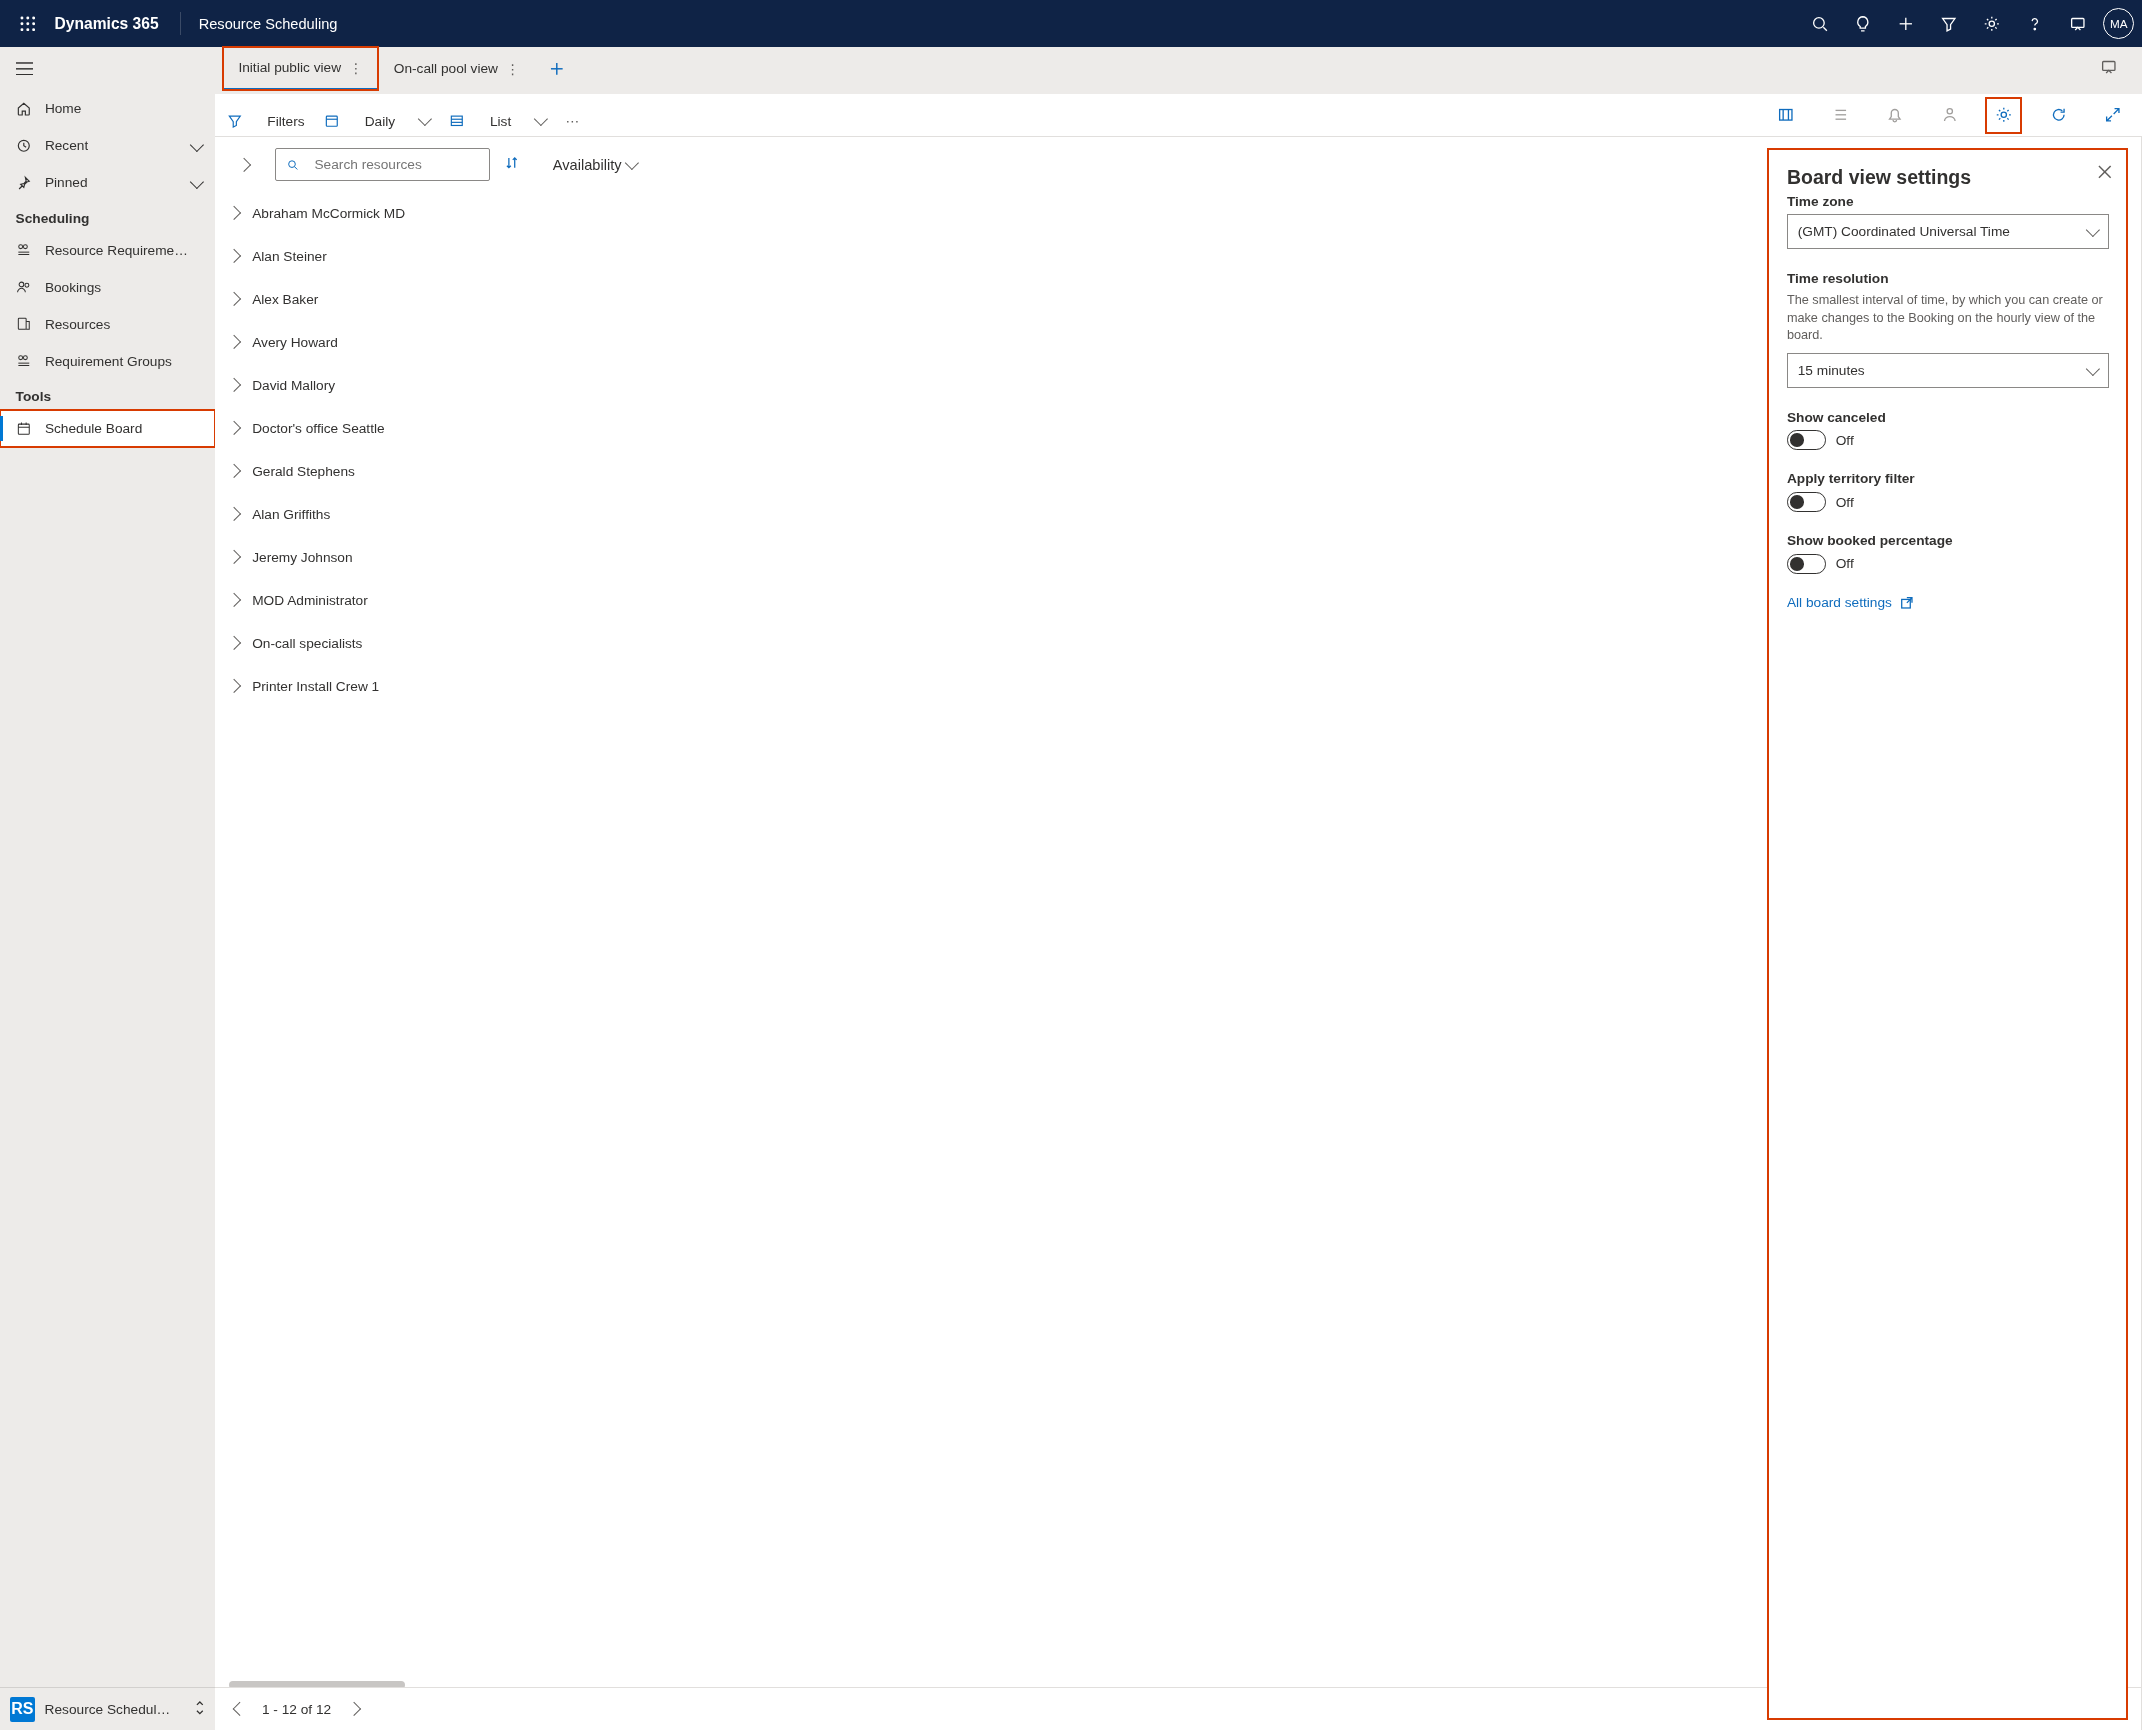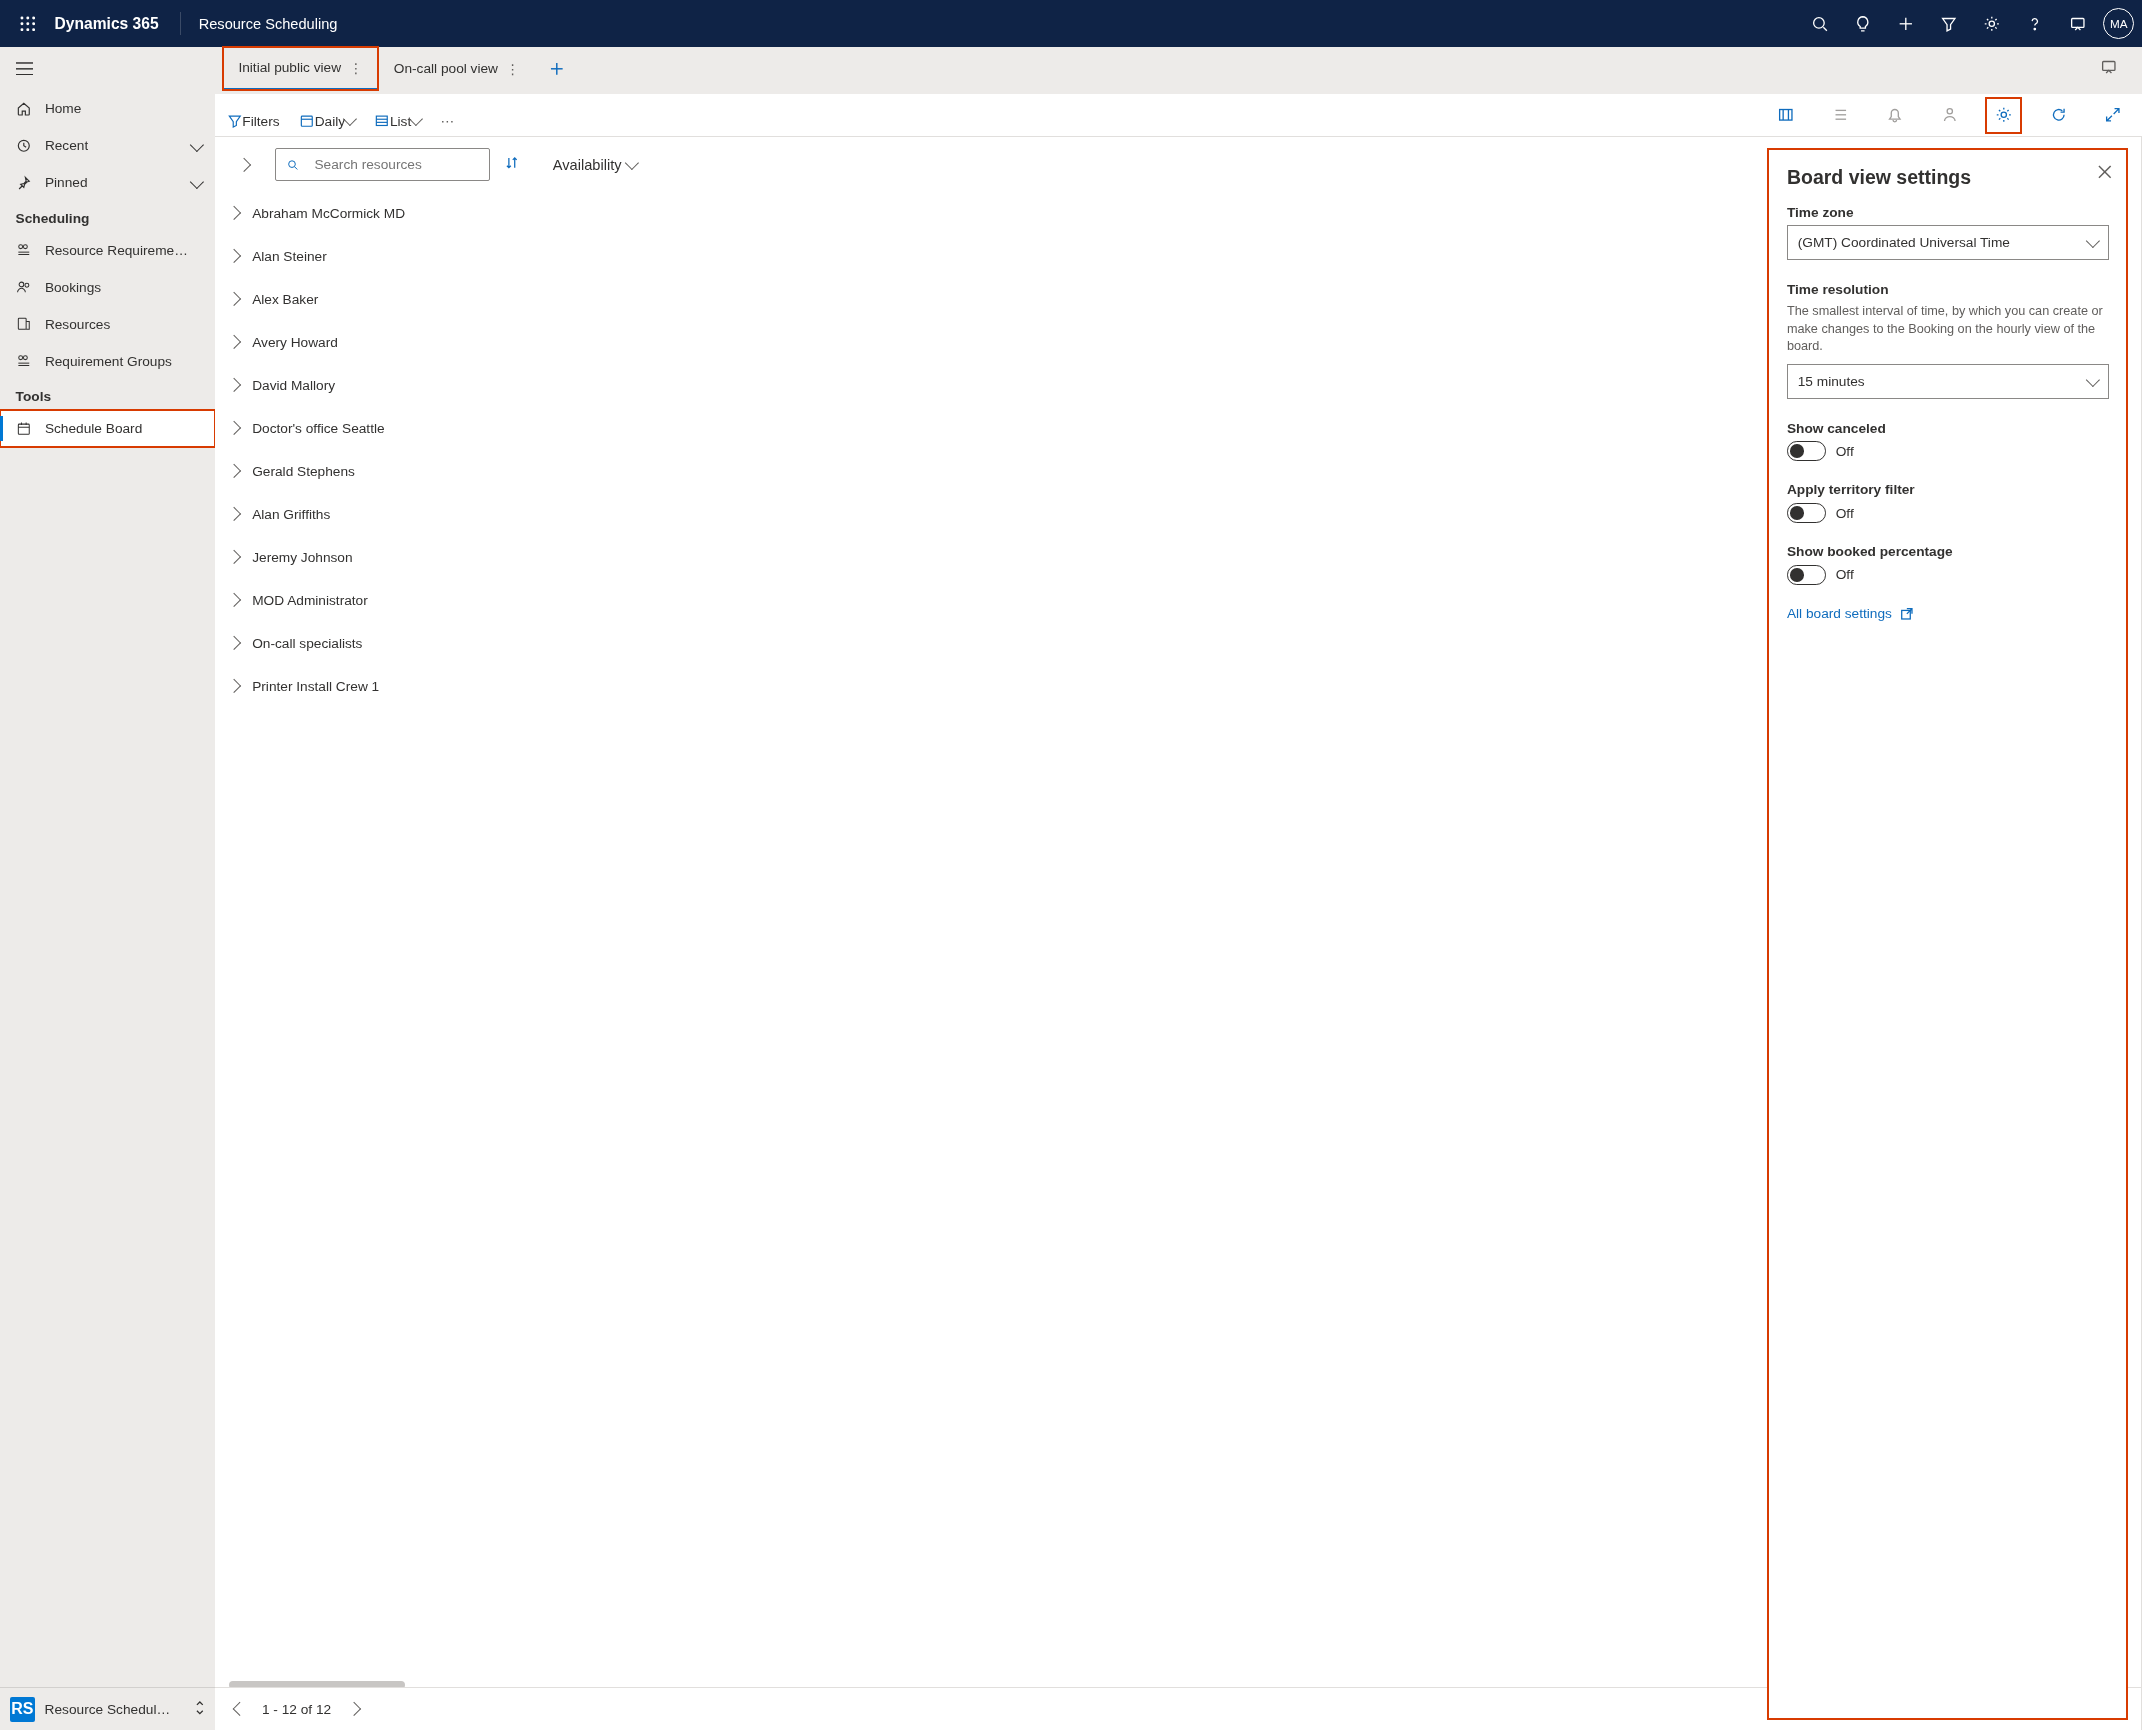--- a/index.html
+++ b/index.html
@@ -36,21 +36,21 @@
   .tabstrip { height:47px; display:flex; align-items:flex-start; padding-left:7.8px; background:#edebe9; }
   .tab { padding: 0 15.6px; height:43px; display:flex; align-items:center; gap:7.8px; font-size:13.7px; cursor:pointer; color:#323130;}
   .tab.active { border-bottom:2.9px solid #0f6cbd; font-weight:400;}
   .tab .tabmenu { color:#605e5c;}
   .addtab { width:43px; height:43px; display:flex; align-items:center; justify-content:center; color:#0f6cbd;}
   .tabright { margin-left:auto; display:flex; align-items:center; padding-right:13.7px;}
   .tabright .ticon{ width:39px; height:39px; display:flex;align-items:center;justify-content:center;}
   .highlight-red-thin { outline: 2px solid #d83b01; outline-offset: -1px;}
 
   .cmdbar { height:43px; background:#fff; display:flex; align-items:center; padding: 0 11.7px; gap:19.5px; border-bottom:1px solid #e1dfdd;}
-  .cmdbtn { display:flex; align-items:center; gap:0; color:#323130; font-size:13.7px; cursor:pointer;margin-top:12px;}
+  .cmdbtn { display:flex; align-items:center; gap:25px; color:#323130; font-size:13.7px; cursor:pointer;margin-top:12px;}
   .cmdbtn svg { color:#0f6cbd;}
   .cmd-spacer{flex:1;}
   .cmdicon { width:35px; height:35px; display:flex; align-items:center; justify-content:center; color:#0f6cbd; cursor:pointer;}
   .cmdicon.gray { color:#a19f9d;}
 
   .content { flex:1; background:#fff; display:flex; overflow:hidden;}
   .leftarea { flex:1; display:flex; flex-direction:column; border-right:1px solid #e1dfdd; min-width:0;}
   .searchrow { height:55px; display:flex; align-items:center; padding: 0 11.7px; gap:13.7px;}
   .searchbox { flex:0 0 215px; display:flex; align-items:center; border:1px solid #8a8886; border-radius:2px; height:33px; padding:0 9.8px; gap:15px;}
   .searchbox input { border:none; outline:none; font-size:13.7px; width:100%; color:#605e5c;}
@@ -61,21 +61,21 @@
   .row .rchev { color:#605e5c;}
   .scrollstub { height:11.7px; background:transparent; padding-left:13.7px;}
   .scrollstub .bar{ height:7.8px; width:176px; background:#c8c6c4; border-radius:3.9px; margin-top:5.9px;}
 
   .pager { height:43px; display:flex; align-items:center; padding:0 19.5px; gap:17.6px; border-top:1px solid #e1dfdd; font-size:13.7px; background:#fff;}
   .pager .pgbtn{ color:#605e5c; cursor:pointer;}
   .pager .collapse{ margin-left:auto;}
 
   
   .panel { position:absolute; right:13.7px; top:101px; bottom:9.8px; width:361px; background:#fff; border:2px solid #d83b01; padding:15.6px 17.6px; overflow:auto;}
-  .panel h2 { font-size:19.5px; font-weight:600; margin-bottom:16px; }
+  .panel h2 { font-size:19.5px; font-weight:600; margin-bottom:5px; }
   .panel .close { position:absolute; right:13.7px; top:13.7px; cursor:pointer;}
   .field { margin-bottom:21.5px;}
   .field label { display:block; font-size:13.7px; font-weight:600; margin-bottom:5.9px;}
   .field .hint { font-size:12.7px; color:#605e5c; line-height:1.4; margin-bottom:7.8px; font-weight:400;}
   .select { border:1px solid #8a8886; height:35px; display:flex; align-items:center; justify-content:space-between; padding:0 9.8px; font-size:13.7px;}
   .toggle-row{ display:flex; align-items:center; gap:9.8px; margin-top:5.9px;}
   .toggle { width:39px; height:19.5px; border:1px solid #323130; border-radius:9.8px; position:relative; cursor:pointer;}
   .toggle .knob{ position:absolute; left:2px; top:2px; width:13.7px; height:13.7px; background:#323130; border-radius:50%;}
   .link { color:#0f6cbd; font-size:13.7px; display:flex; align-items:center; gap:7.8px; cursor:pointer;}
 

